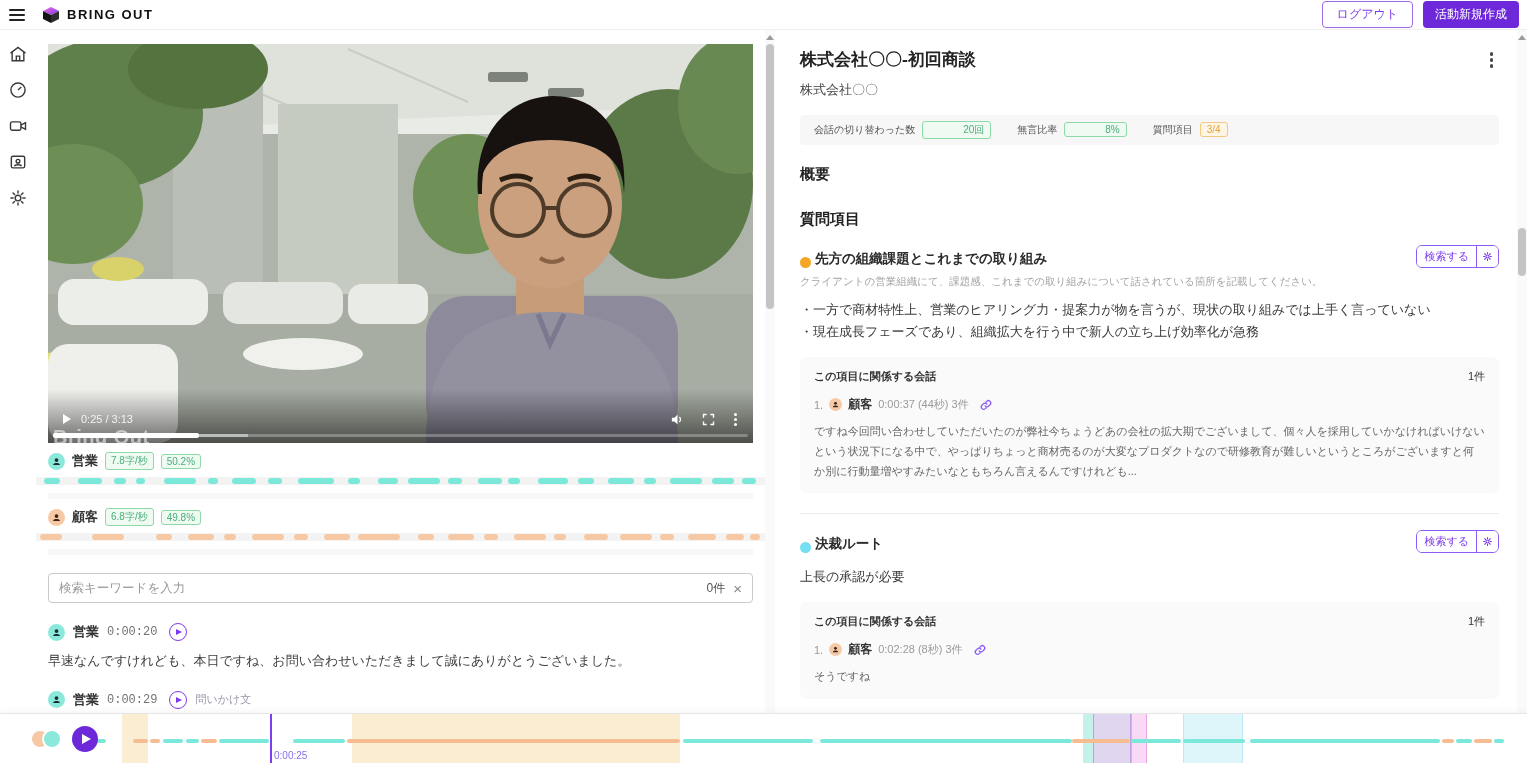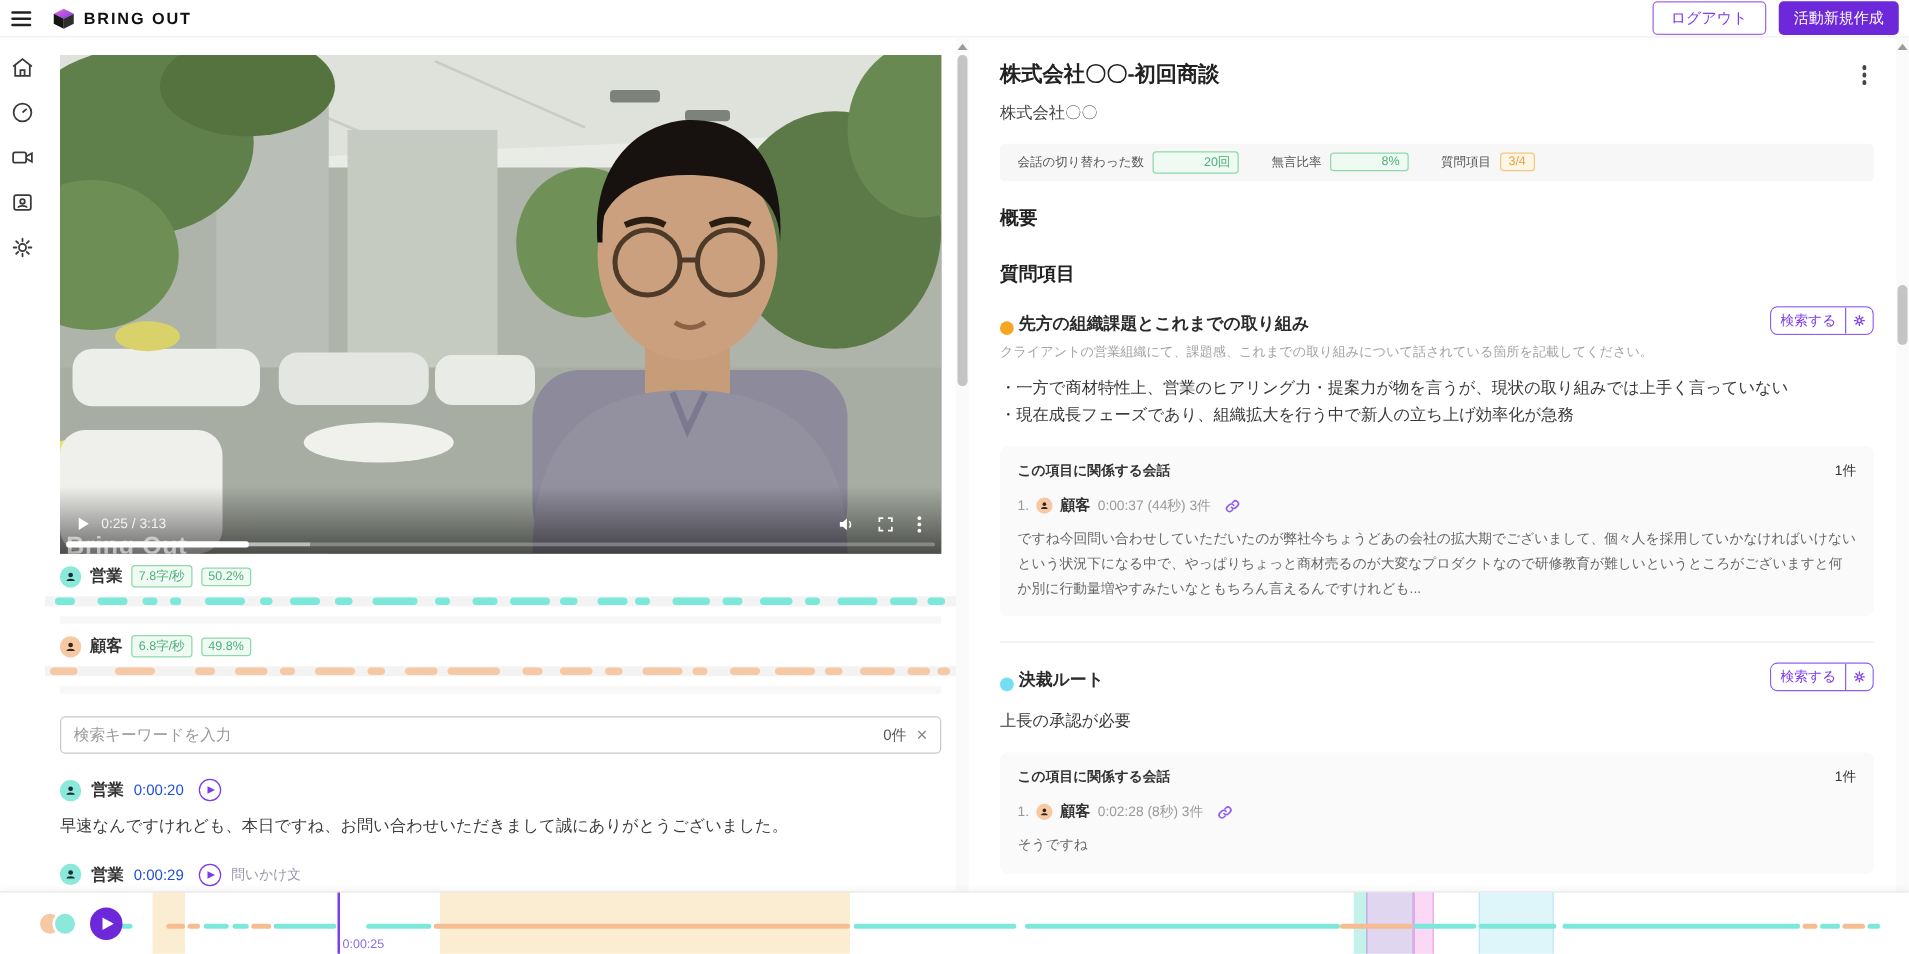--- a/index.html
+++ b/index.html
@@ -61,21 +61,21 @@
   .search-box { margin-top:18px; width:705px; height:30px; border:1px solid #c9c9c9; border-radius:4px;
     display:flex; align-items:center; padding:0 10px; gap:8px; }
   .search-box input { flex:1; border:none; outline:none; font-size:12.5px; color:#333;
     font-family:inherit; }
   .search-box input::placeholder { color:#9a9a9a; }
   .search-count { font-size:12px; color:#555; }
   .search-clear { font-size:15px; color:#888; cursor:pointer; line-height:1; }
 
   .t-entry { margin-top:19px; }
   .t-head { display:flex; align-items:center; gap:8px; height:20px; }
-  .t-time { font-size:12px; color:#1d4ed8; }
+  .t-time { font-size:12px; color:#737373;font-family:Liberation Mono, monospace; }
   .t-playbtn { width:18px; height:18px; border:1.6px solid #7c3aed; border-radius:50%;
     display:flex; align-items:center; justify-content:center; cursor:pointer; margin-left:4px; }
   .t-playbtn i { width:0; height:0; border-left:6px solid #7c3aed; border-top:3.5px solid transparent;
     border-bottom:3.5px solid transparent; margin-left:1px; }
   .t-tag { font-size:11px; color:#9a93a8; }
   .t-text { margin-top:9px; font-size:13px; color:#3d3d3d; line-height:1.5; }
 
   
   #mid-scroll { position:absolute; left:765px; top:30px; width:10px; bottom:50px; background:#fafafa; z-index:22; }
   .scroll-arrow { width:0; height:0; border-left:4px solid transparent; border-right:4px solid transparent;

